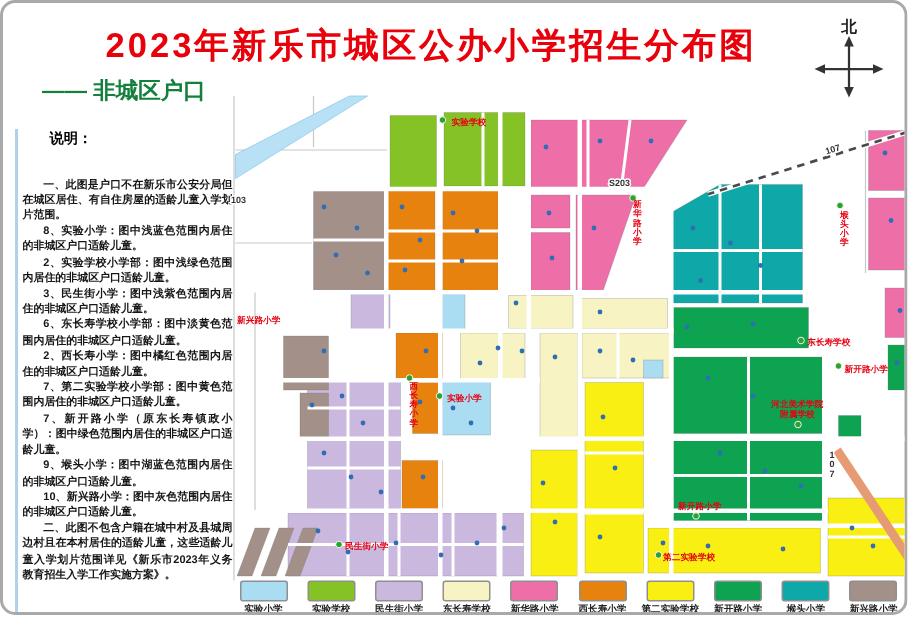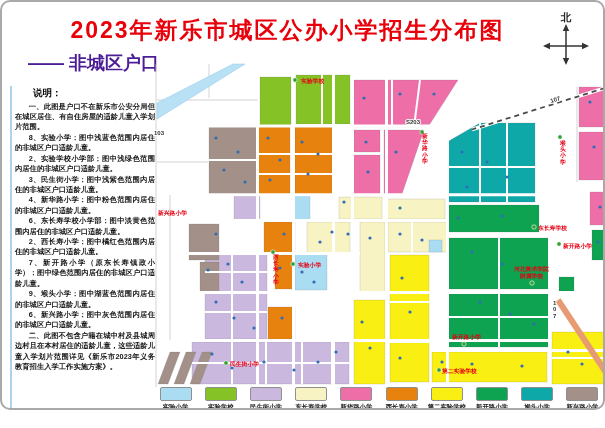--- a/index.html
+++ b/index.html
@@ -6,28 +6,28 @@
   .page{
     position:relative;width:605px;height:410px;background:#fff;
     border:2px solid #a9a9a9;border-radius:10px;box-sizing:border-box;overflow:hidden;
     font-family:"Liberation Sans","DejaVu Sans",sans-serif;
   }
   .title{
     position:absolute;top:13px;left:0;right:30px;text-align:center;
     font-size:23px;font-weight:bold;color:#e8000a;letter-spacing:2px;white-space:nowrap;
   }
   .subtitle{
-    position:absolute;top:49px;left:26px;font-size:18px;font-weight:bold;color:#4c1d95;
+    position:absolute;top:49px;left:26px;font-size:15px;font-weight:bold;color:#15803d;
   }
   .compass{position:absolute;top:6px;right:10px;}
   .notes{
     position:absolute;left:13px;top:84px;width:140px;color:#161616;
     font-size:7.3px;line-height:1.43;font-weight:bold;text-align:justify;
   }
-  .notes .heading{font-size:9.5px;margin:0 0 2px 0;color:#000;}
+  .notes .heading{font-size:9.5px;margin:0 0 18px 0;color:#000;}
   .notes p{margin:0;text-indent:1.9em;}
   .notes-line-v{position:absolute;left:8px;top:84px;width:2px;height:330px;background:#aed2ec;}
   .notes-line-h{position:absolute;left:10px;top:413px;width:142px;height:2px;background:#aed2ec;}
   .map-svg{position:absolute;left:150px;top:60px;}
   .legend{
     position:absolute;left:151px;top:385px;width:452px;display:flex;align-items:flex-start;
   }
   .legend-item{flex:1;text-align:center;min-width:0;}
   .legend-swatch{width:30px;height:12px;margin:0 auto 2px auto;border:1px solid #8f8f8f;border-radius:2px;}
   .legend-label{font-size:6.4px;font-weight:bold;color:#222;line-height:1.2;white-space:nowrap;}
@@ -56,26 +56,26 @@
   <div class="notes-line-v"></div>
   <div class="notes-line-h"></div>
 
   <div class="notes">
     <p class="heading">说明：</p>
     <div id="notes-paragraphs">
         <p>一、此图是户口不在新乐市公安分局但在城区居住、有自住房屋的适龄儿童入学划片范围。</p>
         <p>8、实验小学：图中浅蓝色范围内居住的非城区户口适龄儿童。</p>
         <p>2、实验学校小学部：图中浅绿色范围内居住的非城区户口适龄儿童。</p>
         <p>3、民生街小学：图中浅紫色范围内居住的非城区户口适龄儿童。</p>
-        <p>4、新华路小学：图中粉色范围内居住的非城区户口适龄儿童。</p>
         <p>6、东长寿学校小学部：图中淡黄色范围内居住的非城区户口适龄儿童。</p>
         <p>2、西长寿小学：图中橘红色范围内居住的非城区户口适龄儿童。</p>
+        <p>7、第二实验学校小学部：图中黄色范围内居住的非城区户口适龄儿童。</p>
         <p>7、新开路小学（原东长寿镇政小学）：图中绿色范围内居住的非城区户口适龄儿童。</p>
         <p>9、堠头小学：图中湖蓝色范围内居住的非城区户口适龄儿童。</p>
-        <p>6、新兴路小学：图中灰色范围内居住的非城区户口适龄儿童。</p>
+        <p>10、新兴路小学：图中灰色范围内居住的非城区户口适龄儿童。</p>
         <p>二、此图不包含户籍在城中村及县城周边村且在本村居住的适龄儿童，这些适龄儿童入学划片范围详见《新乐市2023年义务教育招生入学工作实施方案》。</p>
       </div>
   </div>
 
   <svg class="map-svg" width="455" height="326" viewBox="150 60 455 326">
 
     <g stroke="rgba(110,110,110,.35)" stroke-width="0.5">
       <rect x="258" y="75" width="31" height="48" fill="#85c226"></rect>
       <rect x="294" y="73" width="54" height="49" fill="#85c226"></rect>
 

